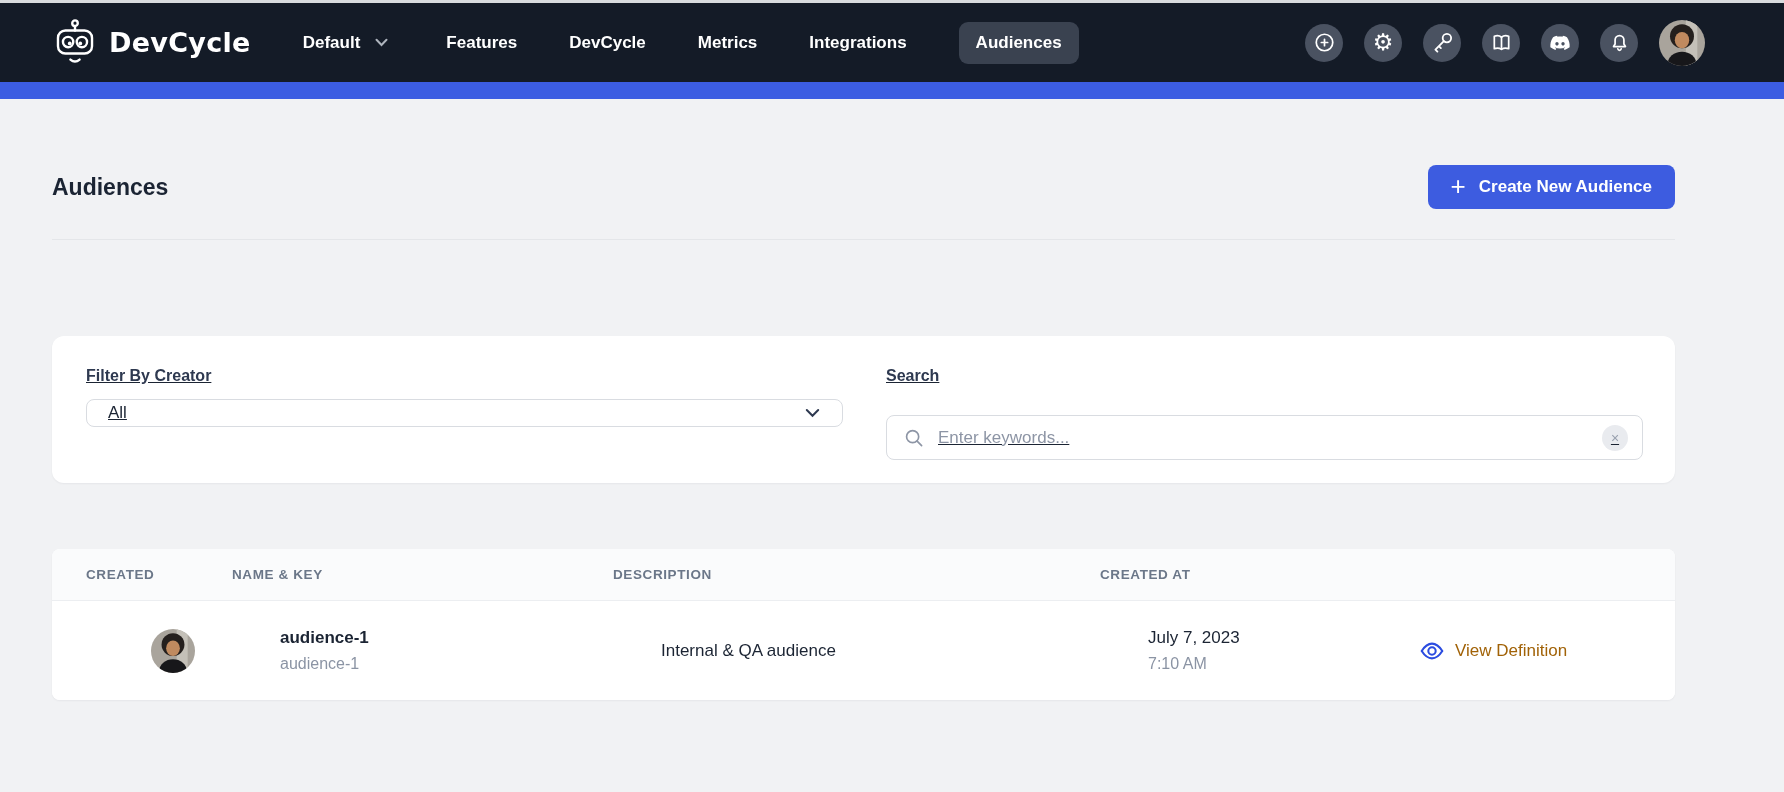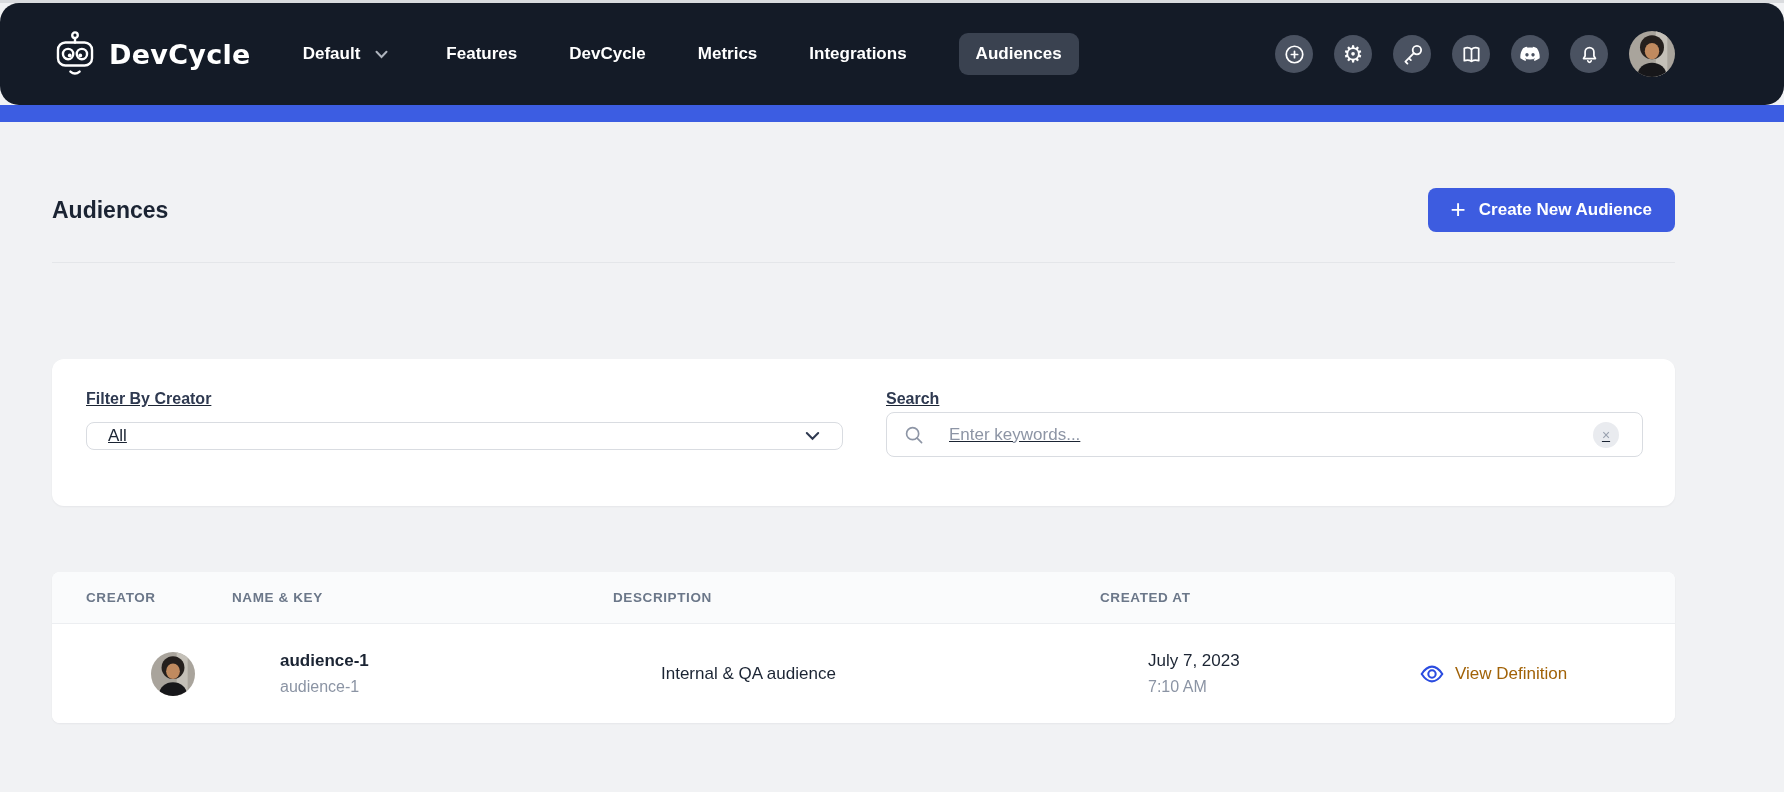--- a/index.html
+++ b/index.html
@@ -8,23 +8,23 @@
     font-family:"Liberation Sans", sans-serif;
     background:#f1f2f4;
     overflow:hidden;
     color:#1b2433;
   }
   
   .top-strip { height:3px; background:#d9dbde; }
 
   
   .navbar {
-    height:102px; background:#141b27;
+    height:79px; background:#141b27;
     display:flex; align-items:center;
-    padding-left:52px; padding-right:109px;border-radius:19px;
+    padding-left:52px; padding-right:79px;
   }
   .brand { display:flex; align-items:center; gap:11px; cursor:pointer; flex:0 0 auto; }
   .brand-logo { width:46px; height:49px; display:block; }
   .brand-name {
     color:#ffffff; font-family:"DejaVu Sans", sans-serif;
     font-weight:700; font-size:27px; letter-spacing:0.3px;
   }
   .project-selector {
     margin-left:52px; display:flex; align-items:center; gap:15px;
     color:#ffffff; font-size:17px; font-weight:600; cursor:pointer; flex:0 0 auto;
@@ -67,22 +67,22 @@
   }
   .filter-col { flex:1 1 0; }
   .field-label { font-size:16px; font-weight:600; color:#2e3950; }
   .select-box {
     margin-top:14px; height:28px; border:1px solid #d9dce1; border-radius:8px; background:#fff;
     display:flex; align-items:center; justify-content:space-between;
     padding:0 22px 0 21px; cursor:pointer;
   }
   .select-value { font-size:17px; color:#1b2433; }
   .search-box {
-    margin-top:4px; height:45px; border:1px solid #d9dce1; border-radius:8px; background:#fff;
-    display:flex; align-items:center; gap:24px; padding:0 23px 0 16px;
+    margin-top:30px; height:45px; border:1px solid #d9dce1; border-radius:8px; background:#fff;
+    display:flex; align-items:center; gap:13px; padding:0 14px 0 16px;
   }
   .search-input {
     flex:1; border:none; outline:none; font-size:17px; color:#1b2433; font-family:inherit;
     background:transparent;
   }
   .search-input::placeholder { color:#8d95a5; }
   .clear-btn {
     width:26px; height:26px; border-radius:50%; background:#e9ebef; border:none; cursor:pointer;
     color:#98a0ae; font-size:14px; line-height:1; display:flex; align-items:center; justify-content:center;
     font-family:inherit;
@@ -230,21 +230,21 @@
         <input class="search-input" type="text" placeholder="Enter keywords..." style="">
         <button class="clear-btn">
             <span>×</span>
           </button>
       </div>
     </div>
   </section>
 
   <section class="table-card">
     <div class="thead">
-      <div class="th">CREATOR</div>
+      <div class="th">CREATED</div>
       <div class="th">NAME &amp; KEY</div>
       <div class="th">DESCRIPTION</div>
       <div class="th">CREATED AT</div>
       <div class="th"></div>
     </div>
     <div class="trow">
       <div class="cell-creator">
         <div class="row-avatar">
           <svg class="avatar-svg" viewBox="0 0 48 48">
             <rect width="48" height="48" fill="#a9a49c"></rect>

